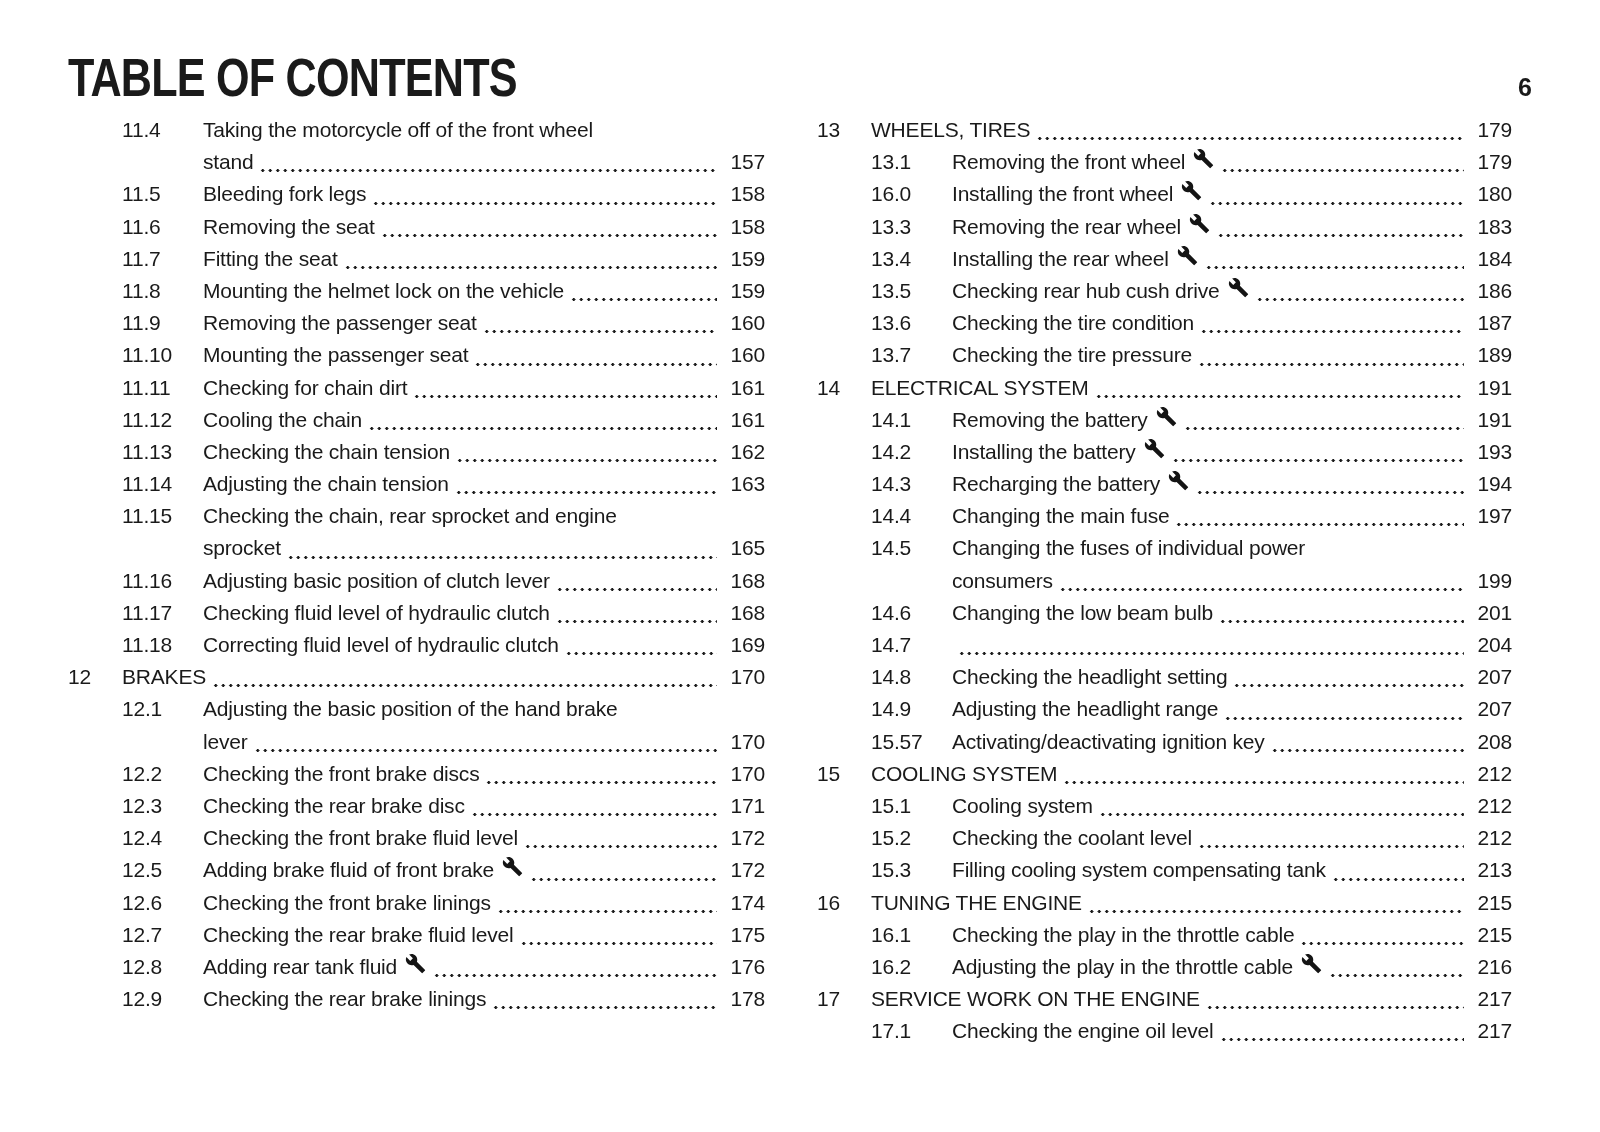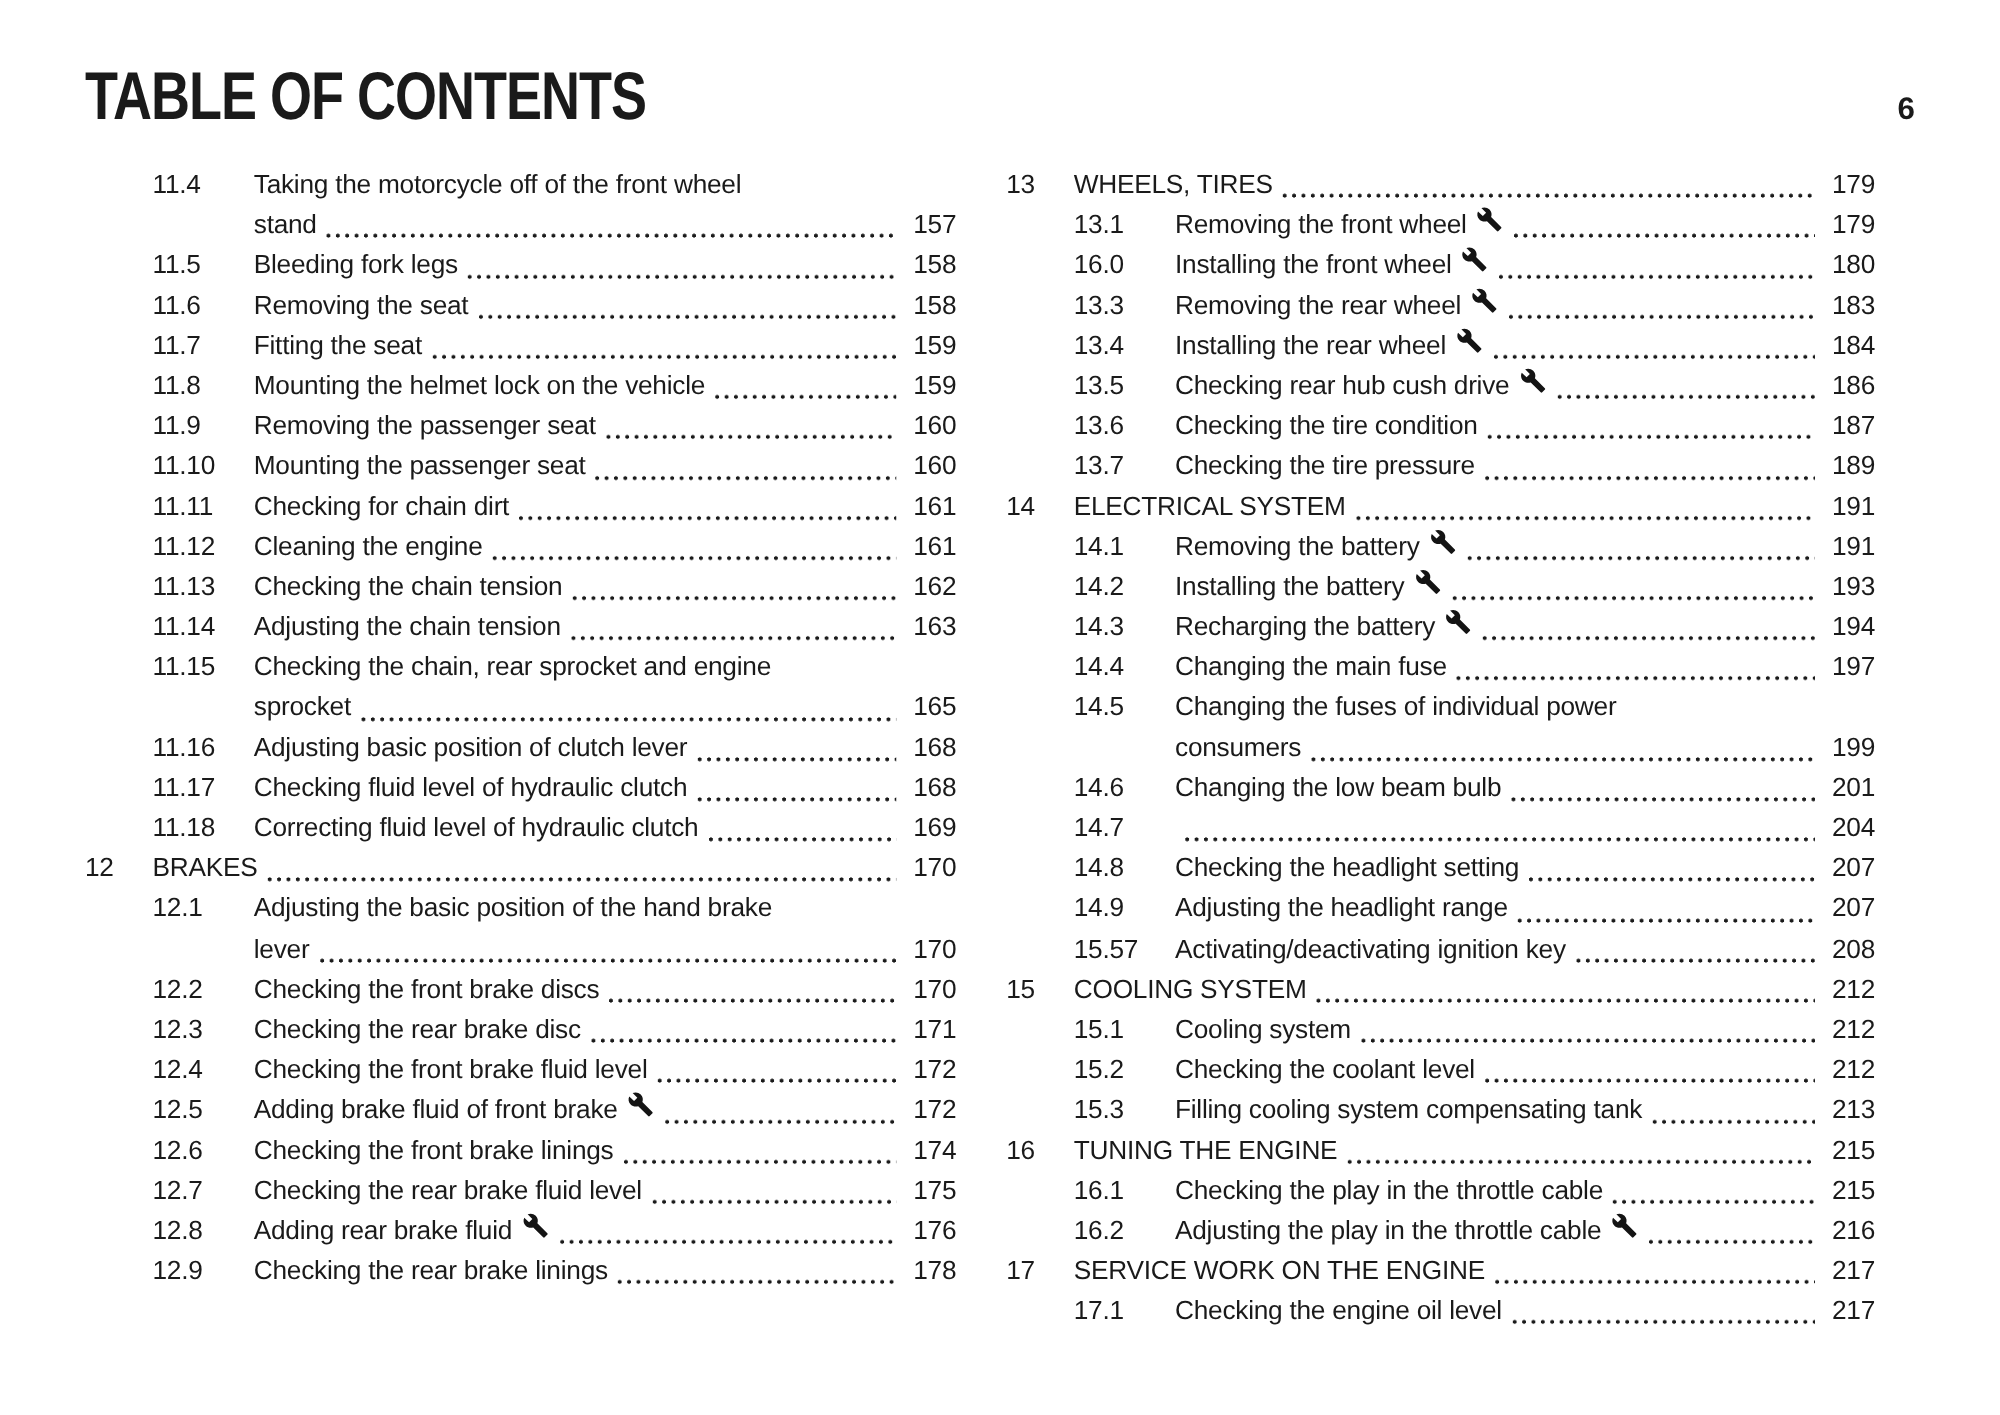--- a/index.html
+++ b/index.html
@@ -33,21 +33,22 @@
     transform-origin: left bottom;
     white-space: nowrap;
     line-height: 1;
   }
   .page-num {
     font-size: 25px;
     font-weight: bold;
   }
   .columns {
     display: flex;
-    margin-top: 26px;
+    margin-top: 8px;
+    gap: 12px;
   }
   .col {
     display: block;
   }
   .col-left  { width: 697px; }
   .col-right { width: 695px; margin-left: 40px; }
 
   .toc-row {
     display: flex;
     align-items: baseline;
@@ -160,21 +161,21 @@
         <div class="toc-row">
           <span class="cell-chapnum"></span>
           <span class="cell-secnum">11.11</span>
           <span class="cell-title">Checking for chain dirt</span>
           <span class="leader"></span>
           <span class="cell-page">161</span>
         </div>
         <div class="toc-row">
           <span class="cell-chapnum"></span>
           <span class="cell-secnum">11.12</span>
-          <span class="cell-title">Cleaning the engine</span>
+          <span class="cell-title">Cooling the chain</span>
           <span class="leader"></span>
           <span class="cell-page">161</span>
         </div>
         <div class="toc-row">
           <span class="cell-chapnum"></span>
           <span class="cell-secnum">11.13</span>
           <span class="cell-title">Checking the chain tension</span>
           <span class="leader"></span>
           <span class="cell-page">162</span>
         </div>
@@ -279,21 +280,21 @@
         <div class="toc-row">
           <span class="cell-chapnum"></span>
           <span class="cell-secnum">12.7</span>
           <span class="cell-title">Checking the rear brake fluid level</span>
           <span class="leader"></span>
           <span class="cell-page">175</span>
         </div>
         <div class="toc-row">
           <span class="cell-chapnum"></span>
           <span class="cell-secnum">12.8</span>
-          <span class="cell-title">Adding rear brake fluid</span>
+          <span class="cell-title">Adding rear tank fluid</span>
           <span class="wrench">
             <svg viewBox="0 0 24 24" width="21" height="21" aria-hidden="true">
               <path fill="#141414" d="M22.7 19l-9.1-9.1c.9-2.3.4-5-1.5-6.9-2-2-5-2.4-7.4-1.3L9 6 6 9 1.6 4.7C.4 7.1.9 10.1 2.9 12.1c1.9 1.9 4.6 2.4 6.9 1.5l9.1 9.1c.4.4 1 .4 1.4 0l2.3-2.3c.5-.4.5-1.1.1-1.4z"></path>
             </svg>
           </span>
           <span class="leader"></span>
           <span class="cell-page">176</span>
         </div>
         <div class="toc-row">
           <span class="cell-chapnum"></span>

